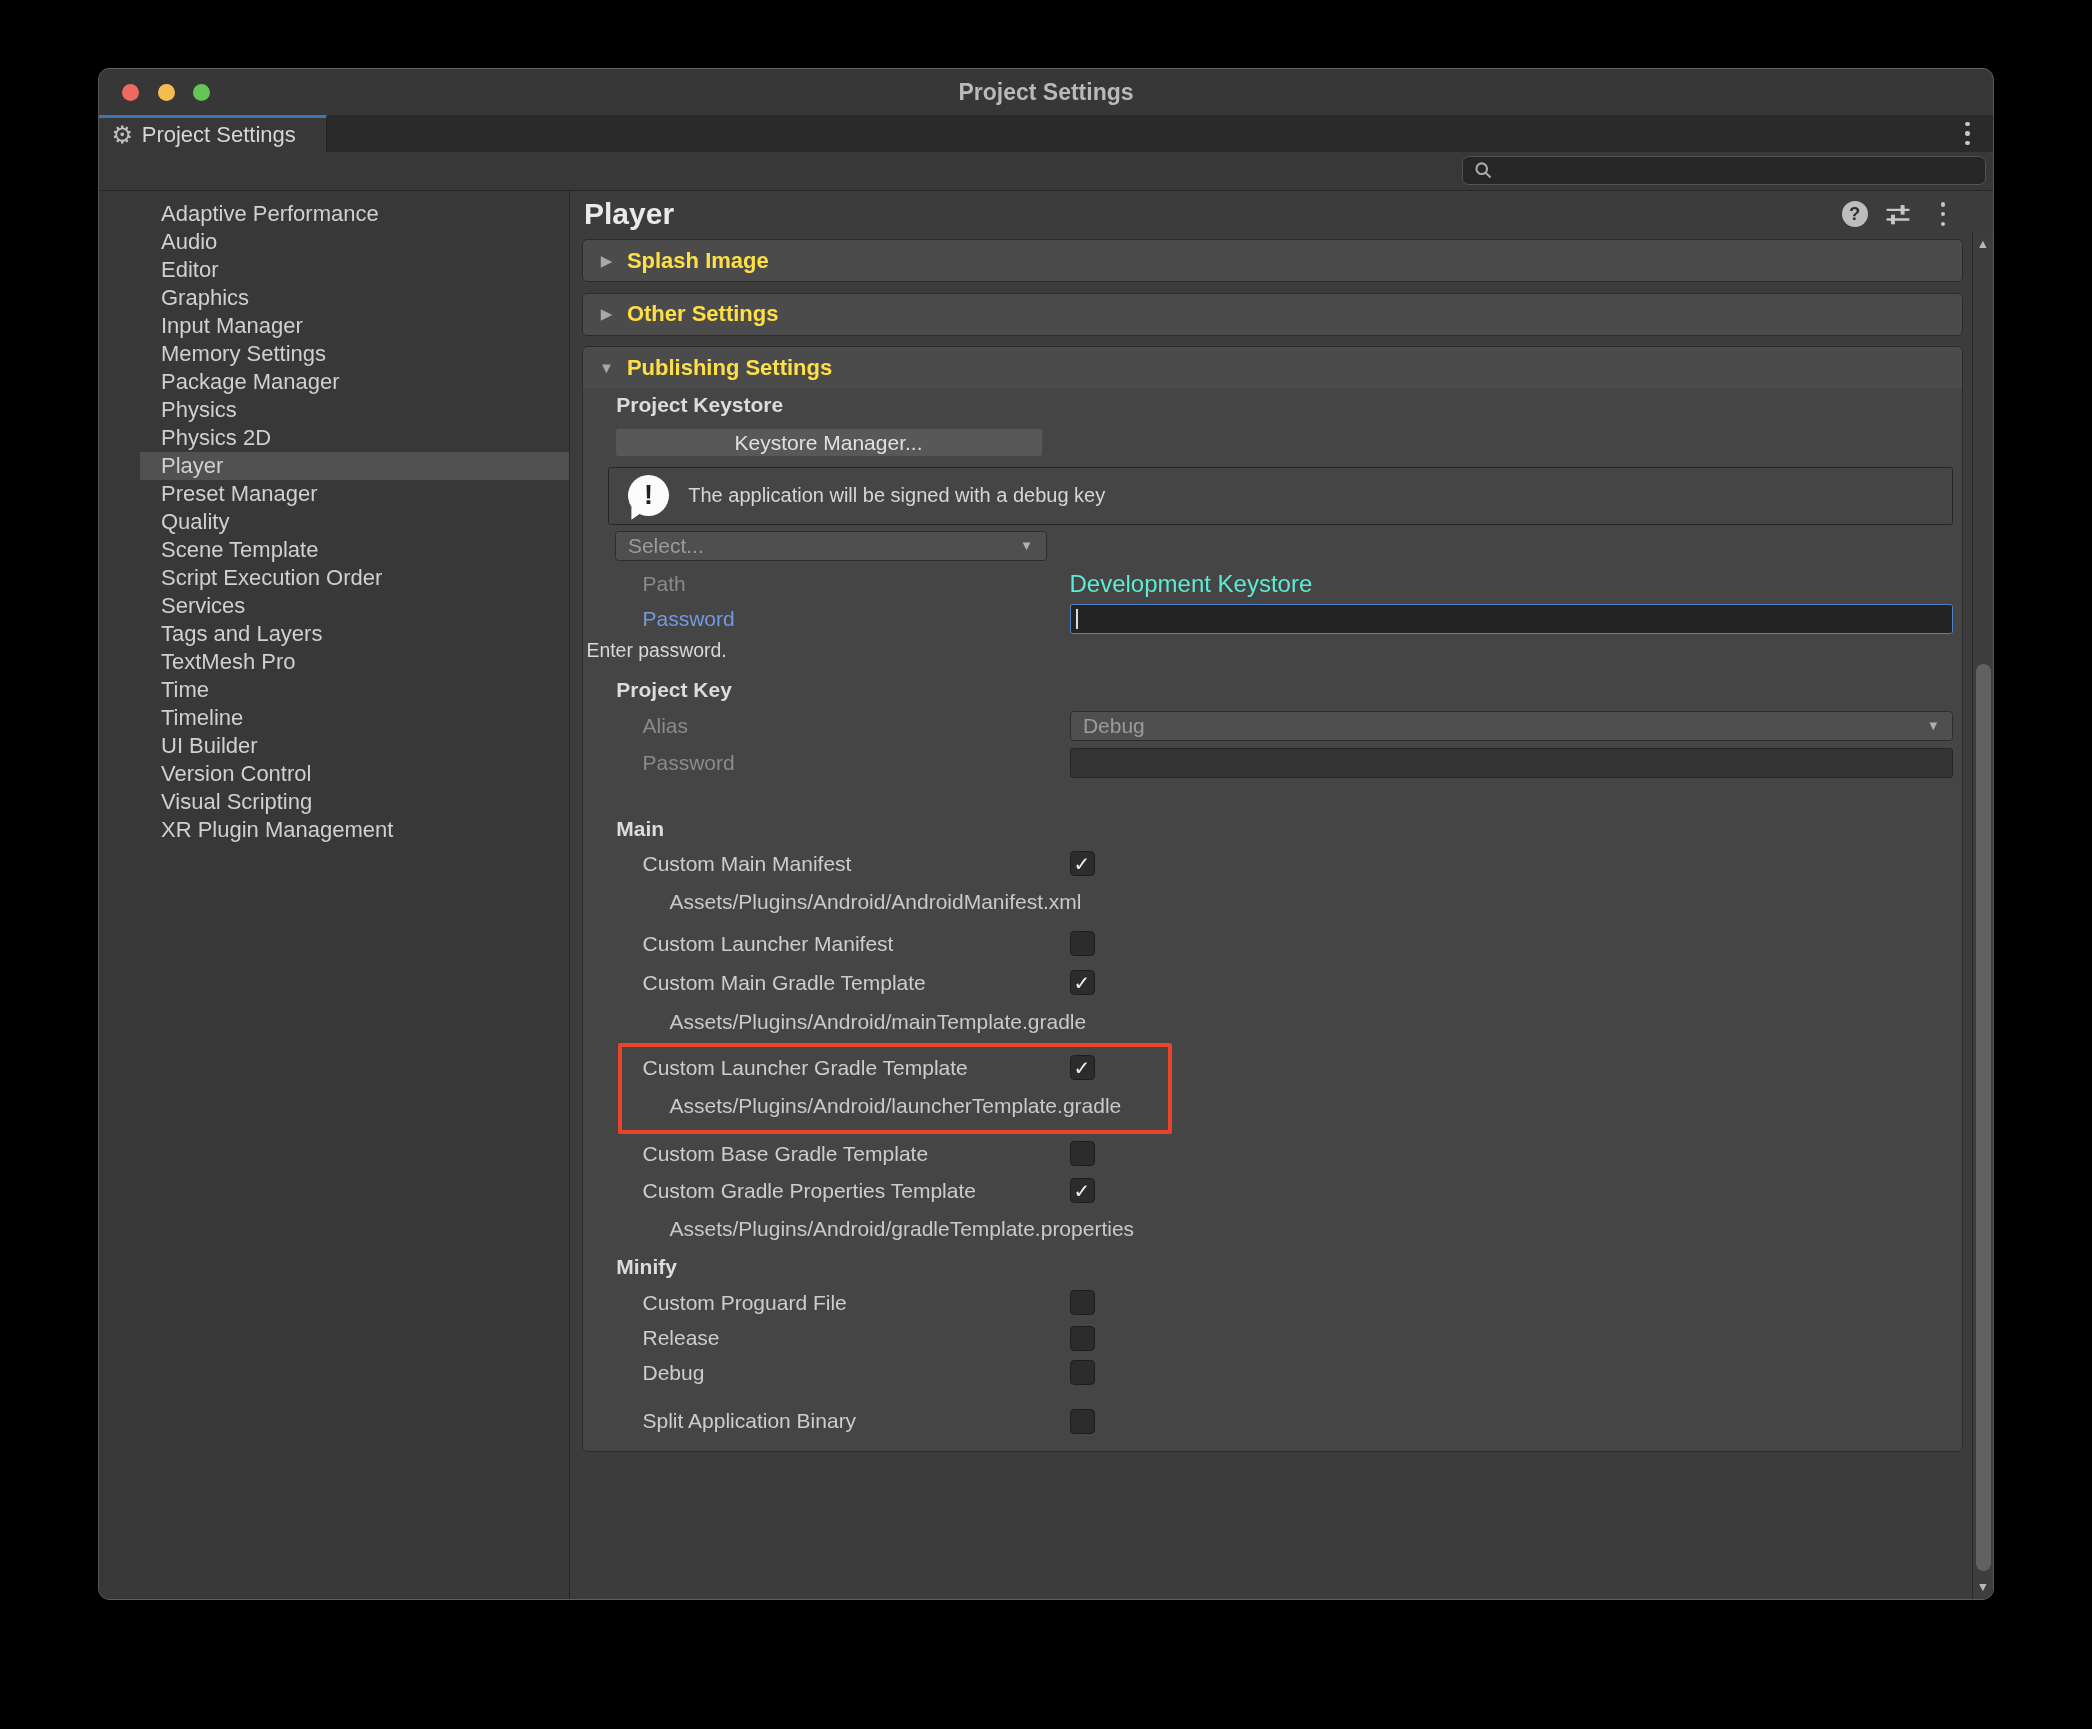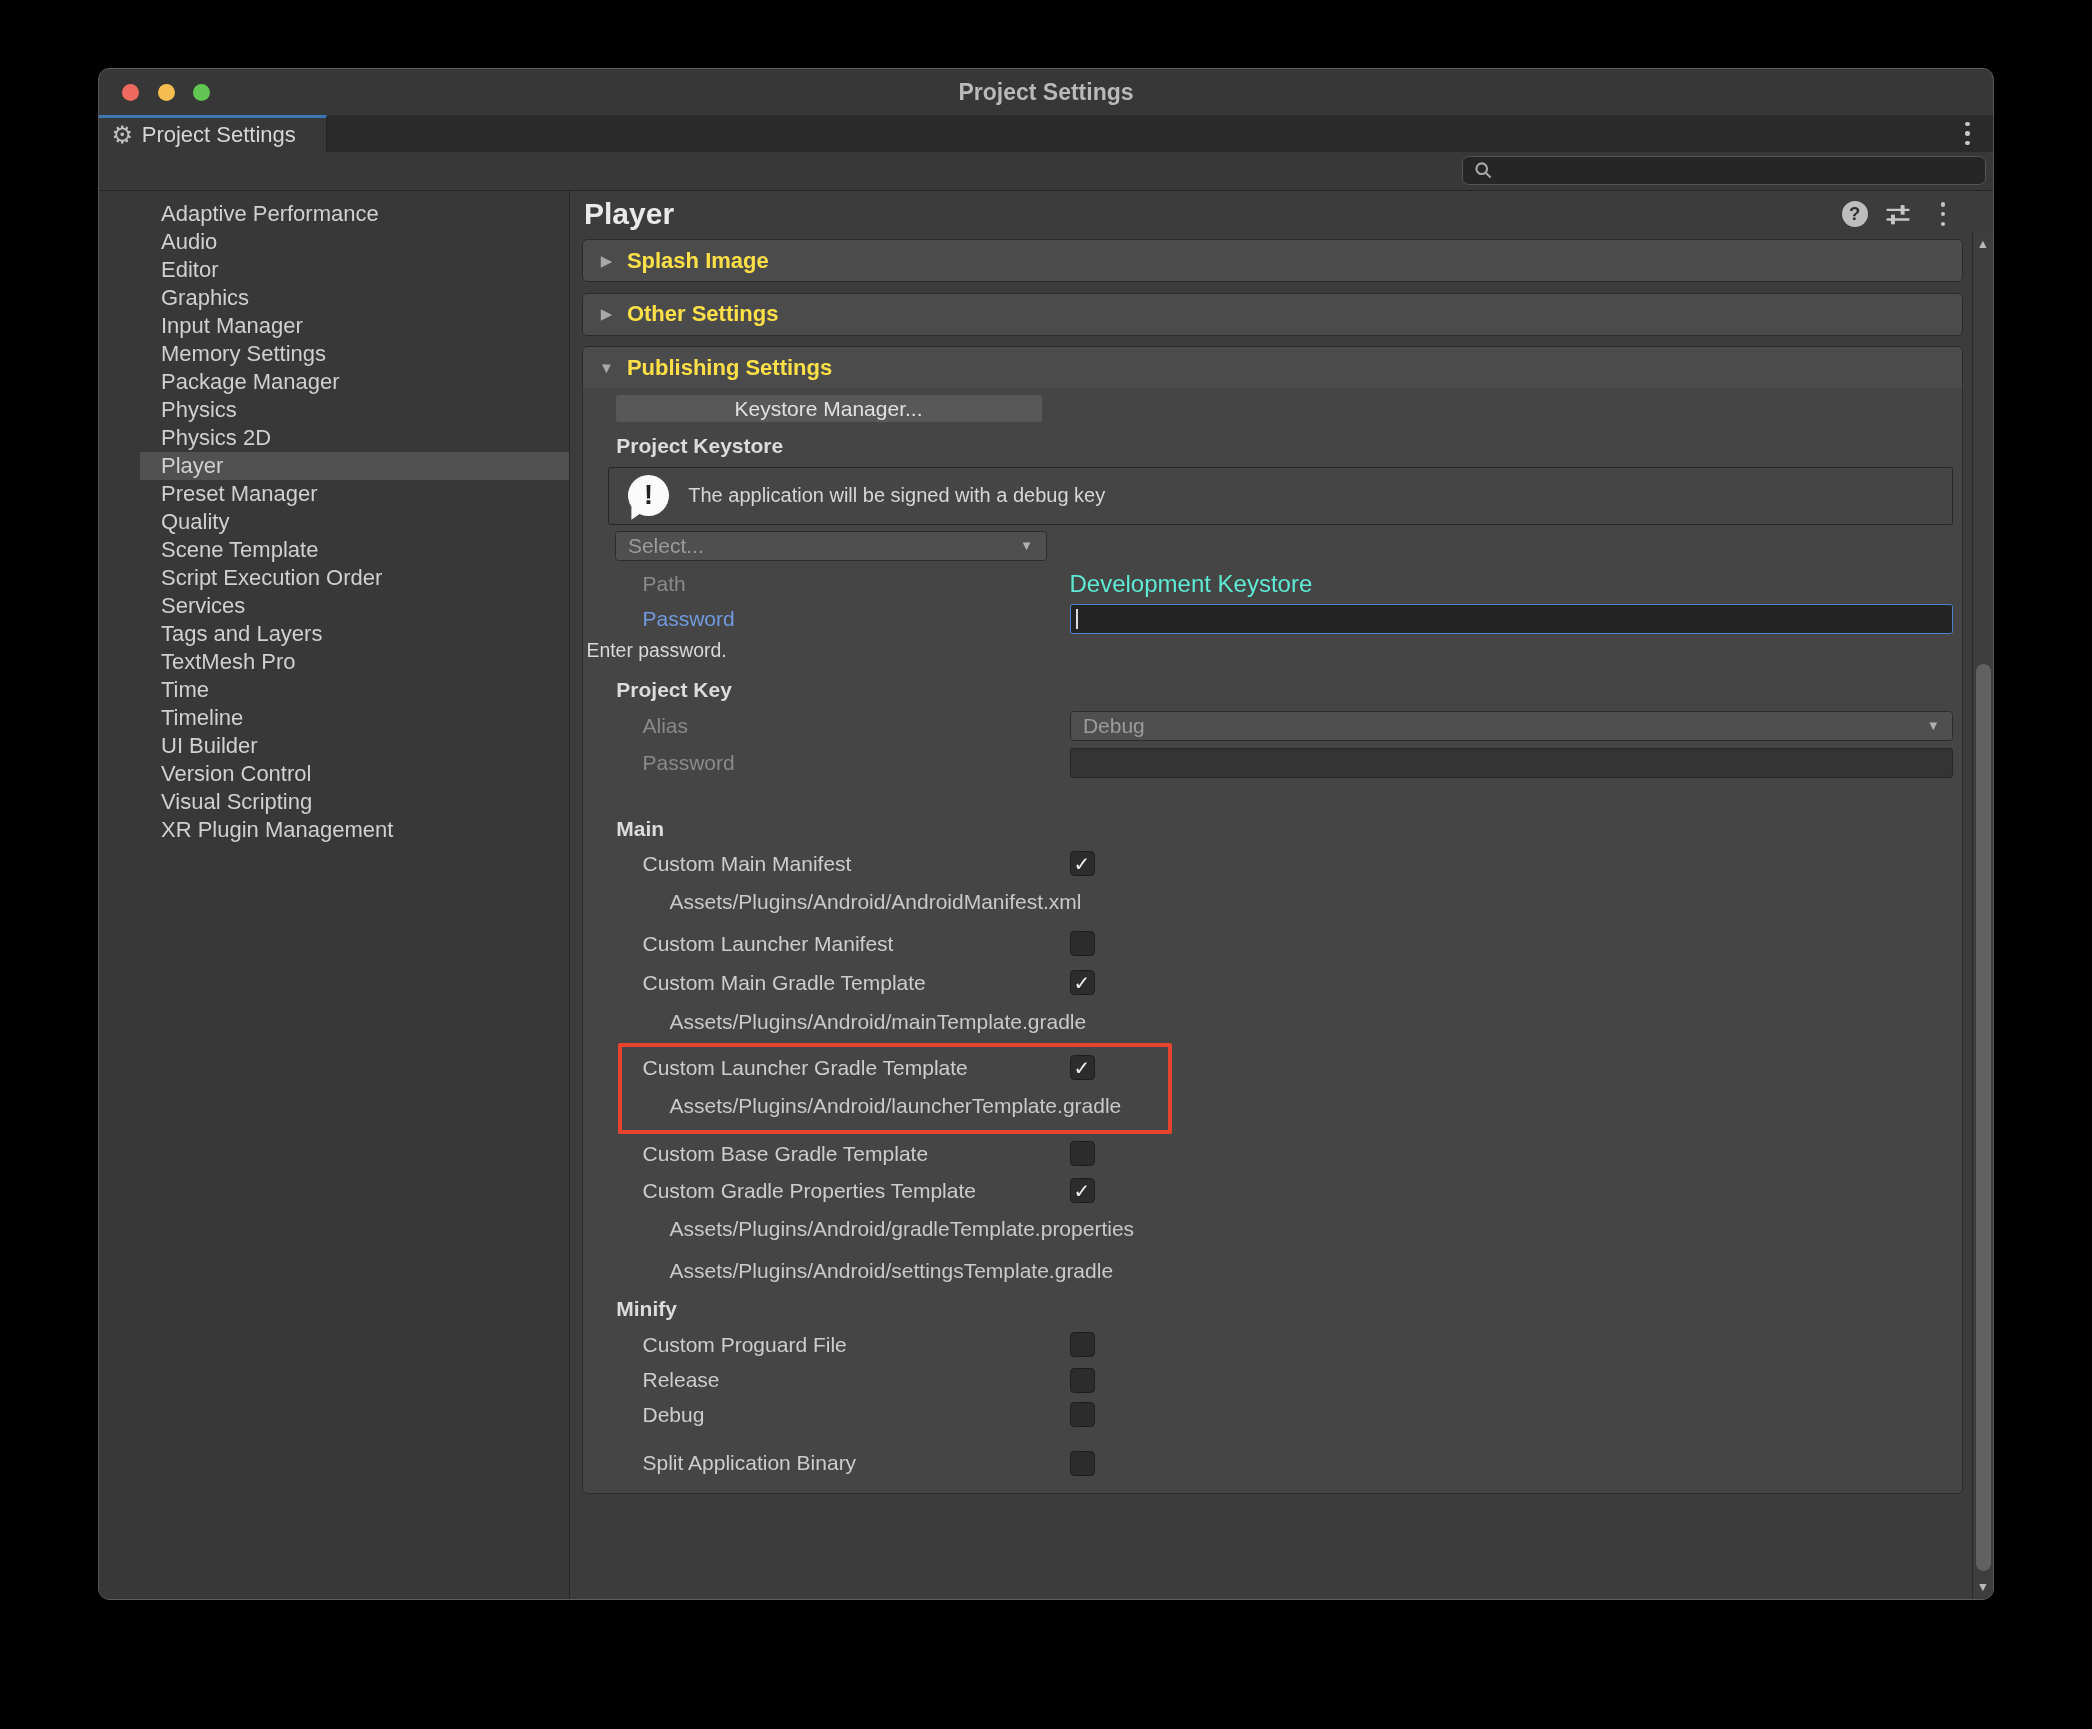--- a/index.html
+++ b/index.html
@@ -213,25 +213,25 @@
           </div>
         </div>
 
         <div class="secbox">
           <div class="sechdr">
             <span class="arrow">▼</span>
             <span class="sec-label">Publishing Settings</span>
           </div>
           <div class="secbody">
 
+            <div class="prow group" style="height:34px;">Project Keystore</div>
+
             <div class="prow" style="height:41px;">
               <button class="btn">Keystore Manager...</button>
             </div>
-
-            <div class="prow group" style="height:34px;">Project Keystore</div>
 
 
             <div class="infobox">
               <span class="info-icon">!</span>
               <span class="info-text">The application will be signed with a debug key</span>
             </div>
 
             <div class="prow" style="height:42px;">
               <div class="dropdown dd-select">
                 <span>Select...</span>
@@ -300,21 +300,20 @@
               <div class="plabel ind1">Custom Base Gradle Template</div>
               <span class="cb"></span>
             </div>
 
             <div class="prow" style="height:35px;">
               <div class="plabel ind1">Custom Gradle Properties Template</div>
               <span class="cb checked"></span>
             </div>
             <div class="pathrow" style="height:42px;">Assets/Plugins/Android/gradleTemplate.properties</div>
 
-            <div class="pathrow" style="height:42px;">Assets/Plugins/Android/settingsTemplate.gradle</div>
 
             <div class="prow group" style="height:34px;">Minify</div>
 
             <div class="prow" style="height:37px;">
               <div class="plabel ind1">Custom Proguard File</div>
               <span class="cb"></span>
             </div>
 
             <div class="prow" style="height:34px;">
               <div class="plabel ind1">Release</div>

